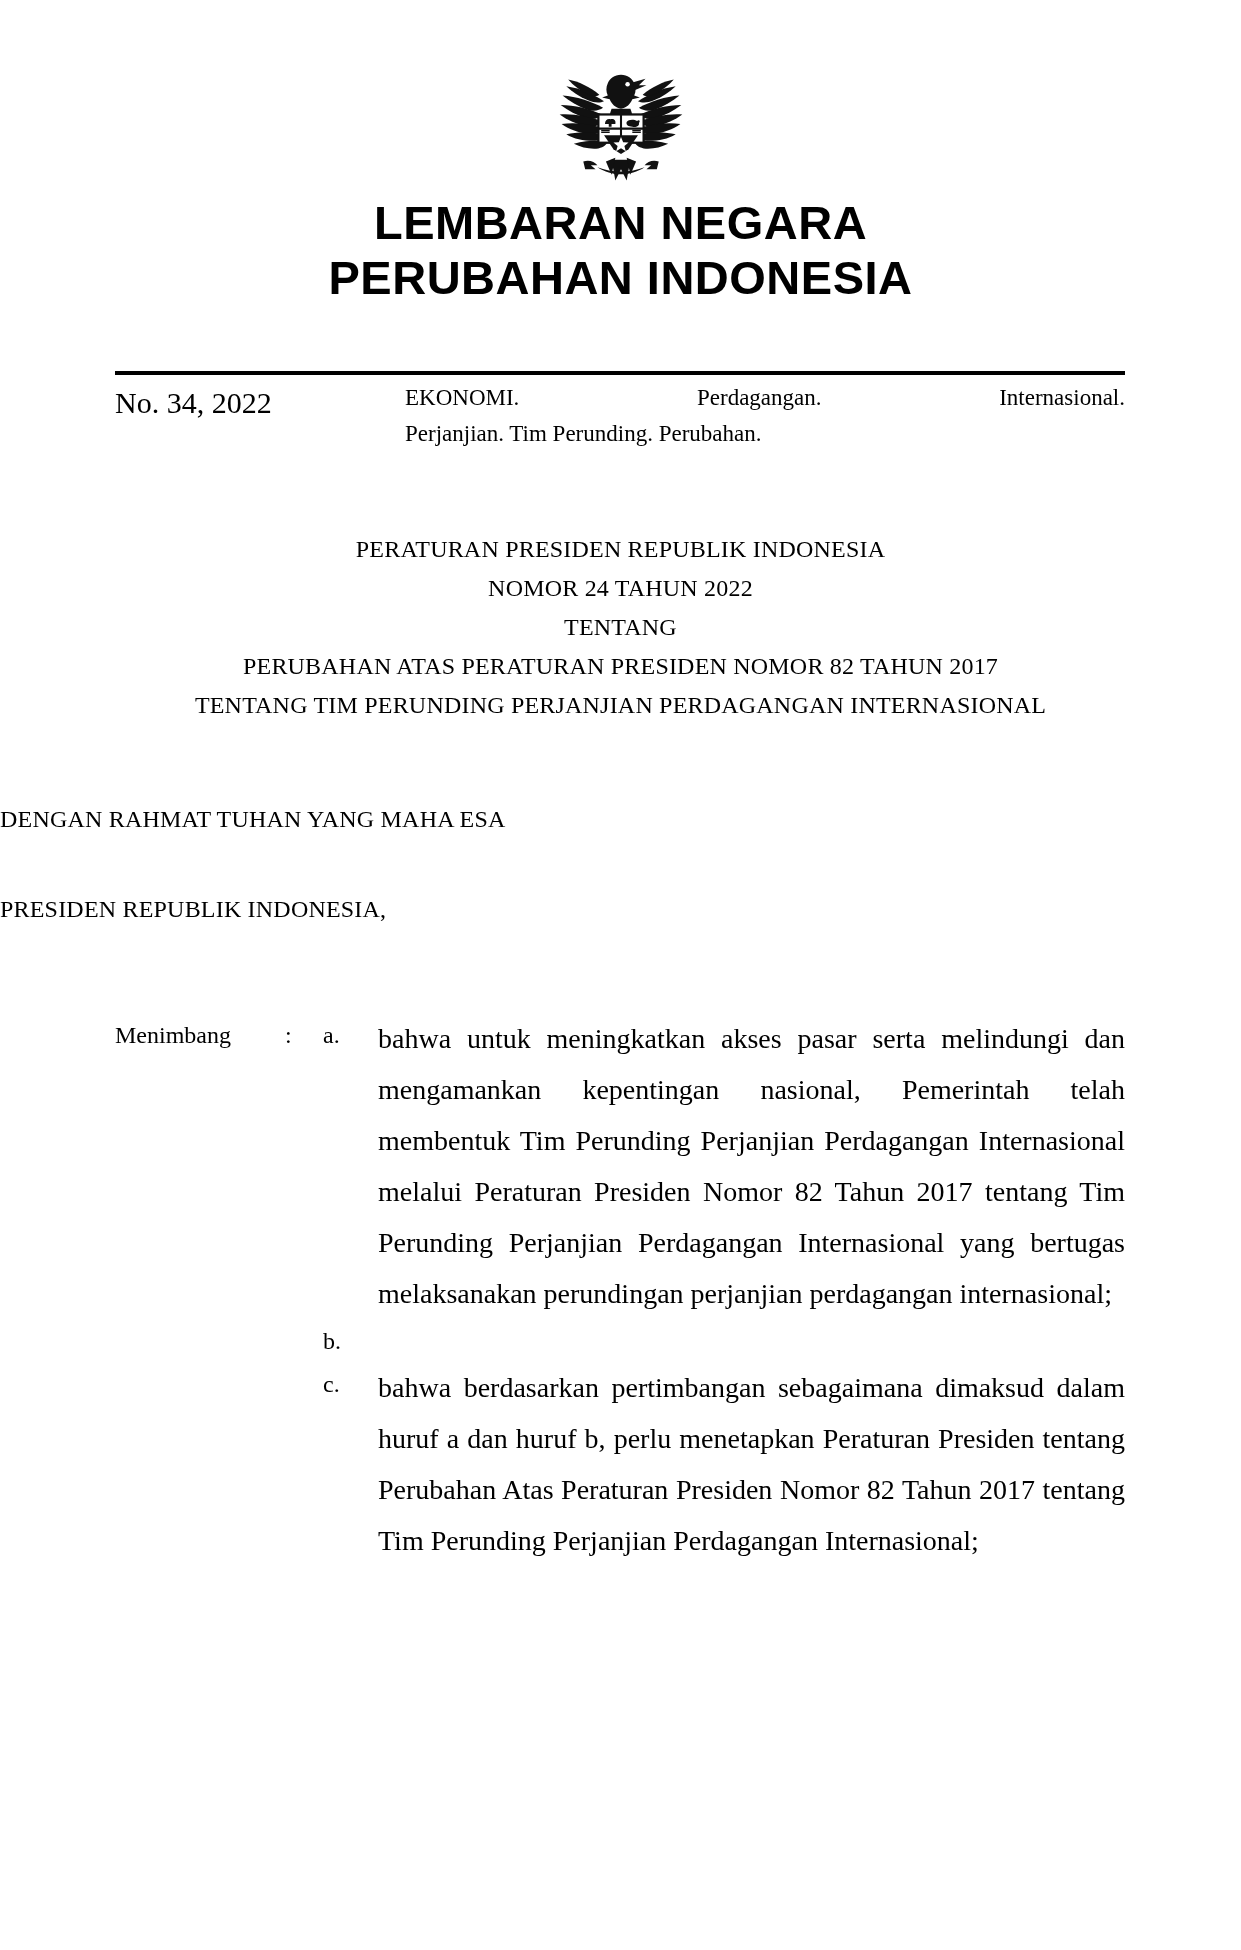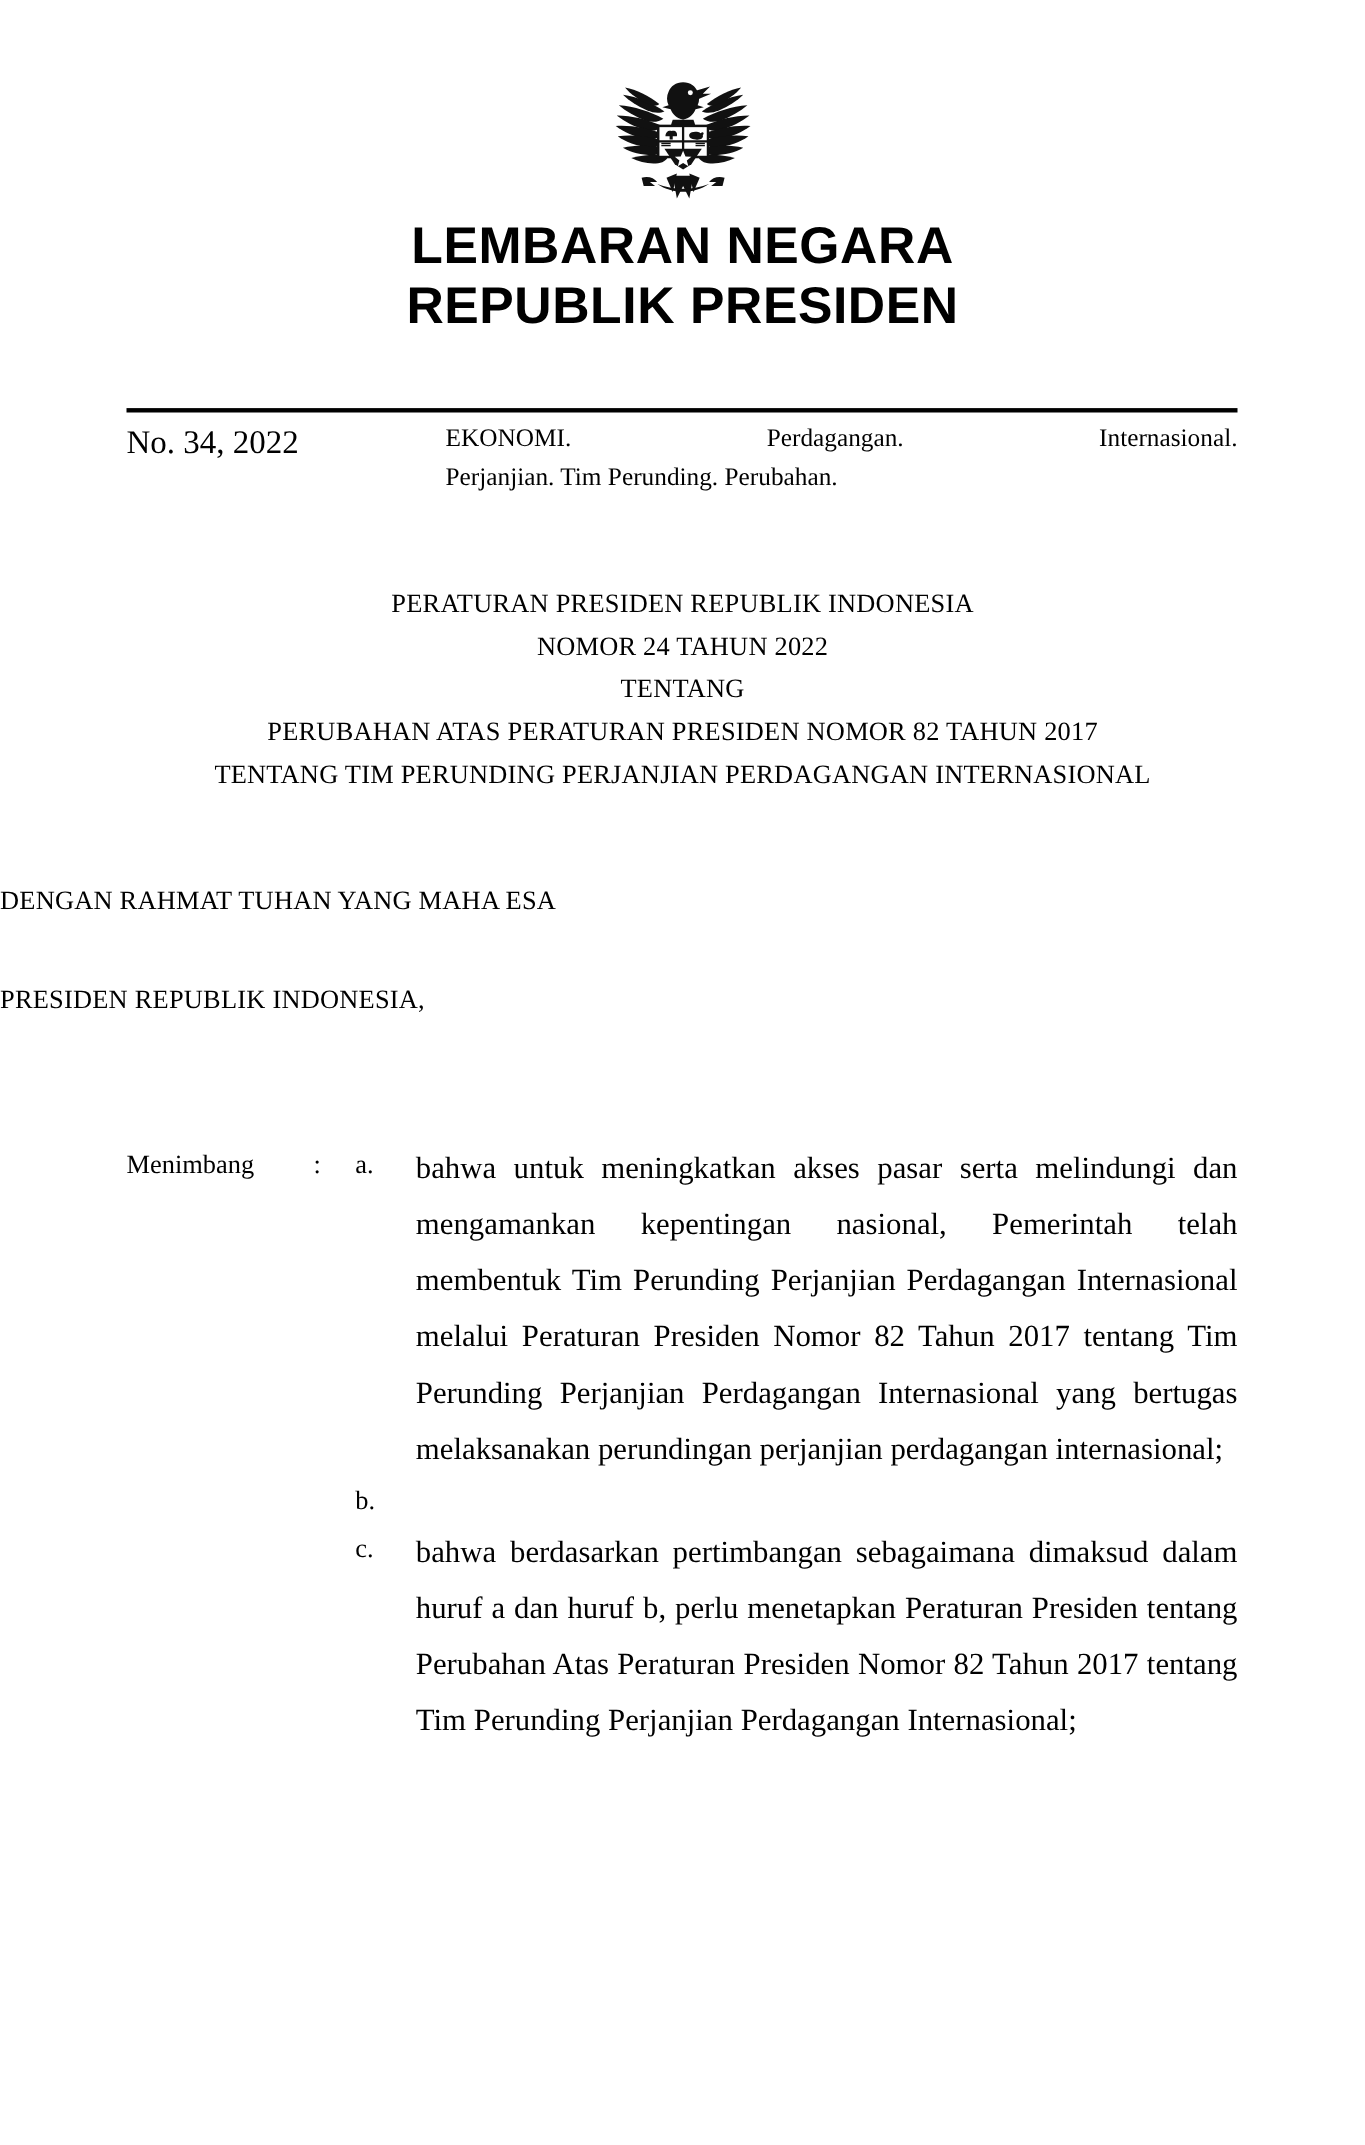--- a/index.html
+++ b/index.html
@@ -134,21 +134,20 @@
   
   .considerations {
     position: absolute;
     top: 1014px;
     left: 115px;
     width: 1010px;
   }
   .cons-row {
     display: flex;
     align-items: flex-start;
-    margin-top: 24px;
   }
   .cons-label {
     flex: 0 0 170px;
     width: 170px;
     font-size: 24px;
     line-height: 1.82;
   }
   .cons-colon {
     flex: 0 0 38px;
     width: 38px;
@@ -250,21 +249,21 @@
         <polygon points="80,86 82.3,91.4 88,91.8 83.6,95.4 85.1,101 80,97.8 74.9,101 76.4,95.4 72,91.8 77.7,91.4" fill="#ffffff"></polygon>
 
         <path d="M59 79 L68 79 M59 81 L68 81" stroke="#111111" stroke-width="1.4"></path>
         <path d="M92 79 L101 79 M92 81 L101 81" stroke="#111111" stroke-width="1.4"></path>
       </g>
     </svg>
   </div>
 
   <div class="masthead">
     <div class="masthead-line">LEMBARAN NEGARA</div>
-    <div class="masthead-line">REPUBLIK PRESIDEN</div>
+    <div class="masthead-line">PERUBAHAN INDONESIA</div>
   </div>
 
   <div class="masthead-rule"></div>
 
   <div class="meta-row">
     <div class="meta-number">No. 34, 2022</div>
     <div class="meta-subjects">
       <span class="subject-line1">EKONOMI. Perdagangan. Internasional.</span>
       <span class="subject-line2">Perjanjian. Tim Perunding. Perubahan.</span>
     </div>

